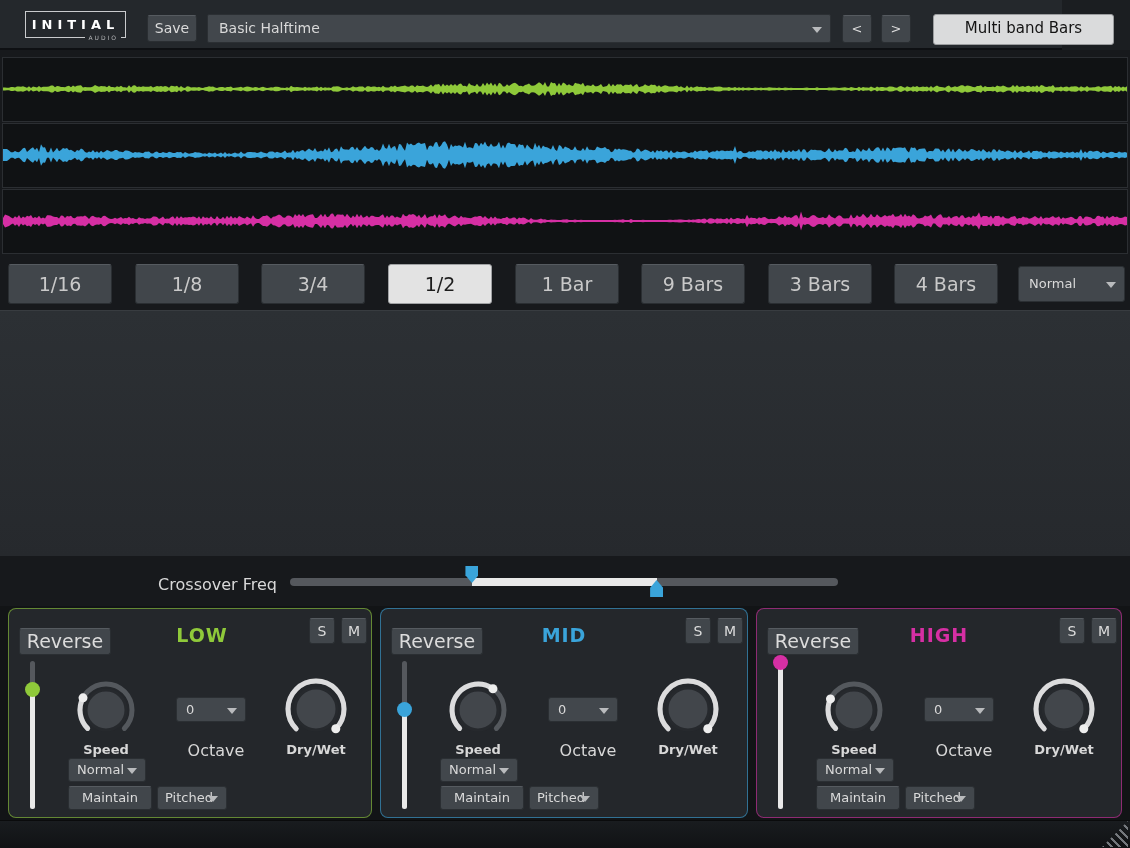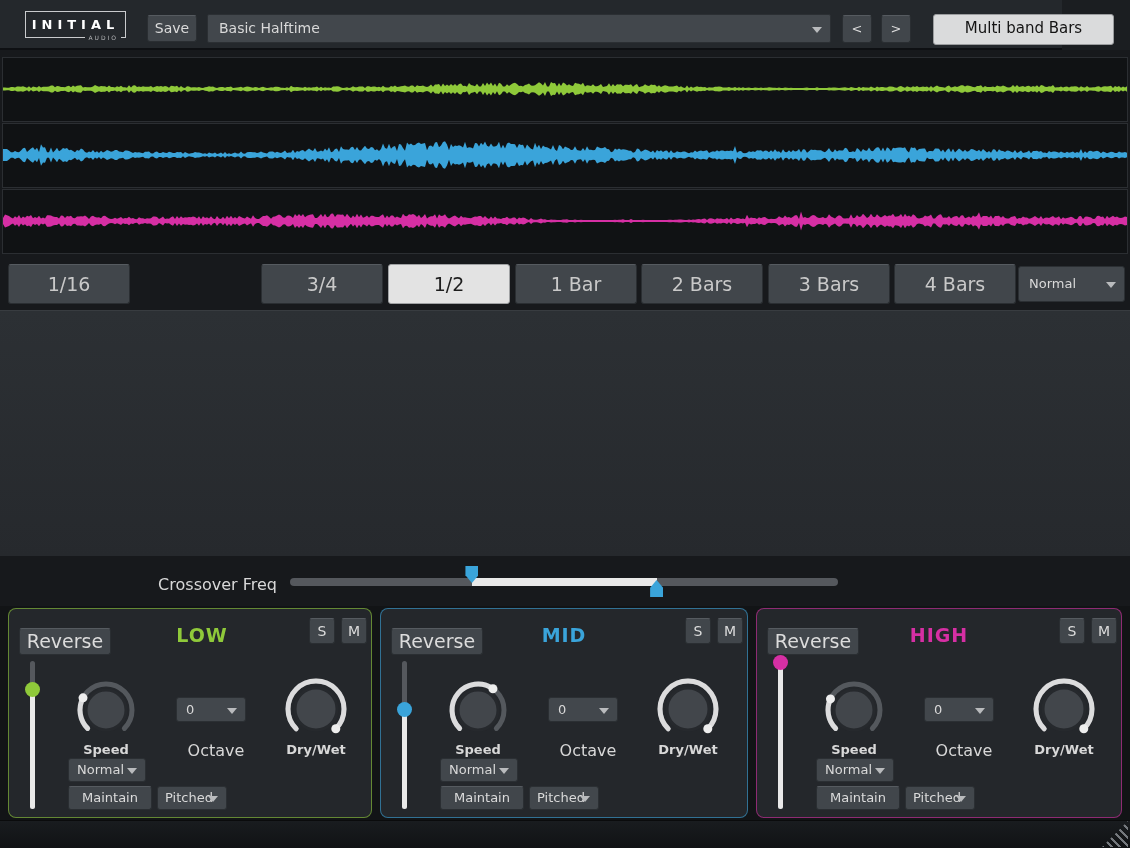--- a/index.html
+++ b/index.html
@@ -27,21 +27,21 @@
             border-radius:3px;color:#141414;font-size:15px;line-height:27px;text-align:center;}
 
   
   .waves{position:absolute;left:0;top:50px;width:1130px;height:212px;background:#17191c;}
   .wave-panel{position:absolute;left:2px;width:1124px;height:63px;background:#101214;border:1px solid #2b2e32;}
   .wave-panel svg{display:block;width:100%;height:100%;}
   .wp0{top:7px;} .wp1{top:73px;} .wp2{top:139px;}
 
   
   .rates{position:absolute;left:0;top:262px;width:1130px;height:48px;background:#17191c;}
-  .rate-btn{position:absolute;top:2px;width:122px;height:40px;font-size:19px;line-height:38px;color:#c9c9c9;}
+  .rate-btn{position:absolute;top:2px;width:104px;height:40px;font-size:19px;line-height:38px;color:#c9c9c9;}
   .rate-btn.active{background:#e3e3e3;border-color:#9fa1a3;color:#1d1d1d;}
   .rate-dd{left:1018px;top:4px;width:107px;height:36px;font-size:13px;line-height:34px;padding-left:10px;}
 
   
   .main{position:absolute;left:0;top:310px;width:1130px;height:246px;
         background:linear-gradient(#2c3034,#26292d);border-top:1px solid #383c40;}
   .knob{position:absolute;}
   .knob svg{display:block;}
   .klabel{position:absolute;text-align:center;color:#d8d8d8;}
   .main-label{width:140px;font-size:16px;}
@@ -129,24 +129,25 @@
       </div>
     <div class="wave-panel wp2">
         <svg class="wave-svg" viewBox="0 0 1124 63" preserveAspectRatio="none">
           <polygon points="0,28.1 2,24.6 4,25.2 6,25.9 8,27.4 10,28.4 12,26.3 14,27.8 16,25.0 18,28.4 20,26.6 22,27.8 24,25.8 26,26.5 28,24.9 30,28.2 32,26.9 34,28.0 36,25.7 38,28.6 40,27.4 42,28.6 44,25.3 46,25.3 48,25.4 50,26.4 52,27.1 54,26.9 56,28.4 58,25.4 60,25.8 62,28.1 64,26.1 66,26.4 68,25.8 70,28.0 72,28.2 74,26.4 76,26.5 78,26.3 80,26.5 82,25.4 84,27.1 86,29.1 88,26.6 90,25.7 92,26.9 94,27.6 96,27.3 98,28.2 100,26.0 102,25.8 104,27.3 106,28.6 108,28.9 110,28.7 112,27.8 114,28.7 116,28.1 118,26.9 120,28.7 122,28.1 124,28.3 126,26.7 128,28.5 130,28.0 132,29.1 134,29.2 136,27.2 138,28.2 140,28.2 142,29.0 144,28.2 146,28.4 148,28.2 150,26.5 152,26.6 154,27.0 156,29.0 158,27.9 160,26.4 162,28.9 164,28.6 166,28.7 168,27.3 170,26.3 172,29.0 174,26.1 176,28.5 178,26.2 180,27.9 182,27.3 184,27.5 186,27.1 188,27.3 190,26.4 192,26.9 194,28.5 196,26.3 198,29.2 200,26.3 202,28.1 204,27.3 206,28.5 208,26.2 210,28.4 212,29.2 214,25.9 216,28.6 218,28.9 220,26.7 222,29.1 224,25.8 226,28.2 228,25.7 230,28.4 232,26.9 234,28.5 236,26.1 238,27.0 240,27.9 242,28.6 244,26.5 246,27.8 248,28.8 250,25.3 252,27.9 254,29.0 256,28.9 258,27.5 260,25.9 262,26.0 264,25.3 266,26.7 268,28.8 270,26.8 272,26.5 274,25.4 276,24.6 278,25.5 280,27.5 282,27.7 284,25.8 286,25.5 288,26.2 290,27.9 292,24.0 294,26.3 296,23.9 298,26.3 300,23.9 302,27.2 304,25.8 306,25.1 308,24.4 310,24.2 312,28.0 314,28.0 316,26.3 318,24.0 320,26.9 322,23.8 324,27.3 326,26.6 328,23.7 330,23.6 332,27.0 334,24.5 336,24.6 338,24.8 340,24.6 342,26.9 344,23.8 346,26.3 348,28.3 350,25.6 352,27.6 354,23.8 356,27.3 358,24.5 360,27.8 362,27.0 364,25.6 366,27.8 368,25.8 370,25.7 372,26.8 374,26.9 376,27.0 378,25.5 380,24.2 382,28.3 384,25.6 386,27.7 388,25.5 390,25.4 392,27.8 394,26.4 396,27.4 398,28.1 400,23.7 402,25.9 404,26.2 406,24.2 408,24.8 410,24.1 412,24.9 414,27.0 416,24.8 418,28.1 420,26.5 422,24.0 424,28.4 426,27.1 428,26.2 430,26.3 432,24.3 434,28.6 436,24.3 438,26.0 440,25.8 442,24.3 444,27.3 446,28.6 448,27.6 450,26.2 452,25.6 454,27.0 456,28.3 458,25.8 460,27.4 462,27.2 464,27.7 466,27.9 468,28.2 470,27.2 472,26.6 474,26.8 476,26.0 478,26.1 480,28.0 482,25.9 484,27.9 486,29.1 488,26.6 490,28.8 492,26.5 494,28.4 496,28.4 498,29.0 500,28.1 502,27.9 504,26.8 506,28.6 508,28.6 510,27.5 512,27.4 514,29.4 516,27.4 518,28.2 520,27.6 522,28.0 524,29.3 526,29.9 528,27.9 530,29.4 532,29.8 534,29.7 536,29.2 538,28.5 540,29.6 542,29.2 544,29.9 546,29.9 548,29.4 550,29.8 552,29.7 554,29.9 556,29.9 558,29.9 560,29.6 562,29.5 564,29.3 566,29.9 568,29.9 570,29.9 572,29.5 574,29.9 576,29.9 578,29.8 580,29.9 582,29.9 584,29.9 586,29.9 588,29.9 590,29.9 592,29.9 594,29.9 596,29.9 598,29.9 600,29.9 602,29.9 604,29.9 606,29.9 608,29.9 610,29.9 612,29.8 614,29.9 616,29.7 618,29.7 620,29.2 622,29.9 624,29.9 626,29.9 628,29.0 630,29.9 632,29.9 634,29.9 636,29.9 638,29.9 640,29.7 642,29.9 644,29.9 646,29.9 648,29.9 650,29.9 652,29.9 654,29.9 656,29.9 658,29.9 660,29.9 662,29.9 664,29.9 666,29.8 668,29.7 670,29.9 672,29.8 674,29.7 676,29.6 678,29.6 680,29.7 682,29.9 684,29.9 686,29.5 688,29.9 690,29.5 692,29.8 694,29.3 696,28.9 698,29.4 700,28.8 702,28.5 704,29.9 706,28.4 708,28.3 710,28.7 712,29.5 714,28.2 716,28.7 718,28.4 720,29.3 722,28.9 724,28.0 726,29.7 728,27.6 730,29.2 732,29.1 734,27.9 736,28.3 738,29.1 740,28.4 742,29.2 744,24.7 746,28.6 748,27.5 750,28.1 752,27.9 754,29.1 756,27.3 758,28.2 760,27.2 762,26.9 764,28.4 766,29.2 768,28.7 770,28.9 772,29.1 774,28.3 776,26.3 778,27.6 780,28.0 782,25.5 784,27.6 786,26.9 788,28.1 790,26.8 792,25.2 794,25.2 796,29.0 798,21.5 800,27.7 802,27.0 804,28.0 806,27.7 808,26.1 810,25.0 812,25.6 814,27.2 816,27.9 818,27.8 820,27.0 822,28.2 824,27.4 826,24.2 828,26.6 830,27.4 832,28.4 834,26.4 836,25.3 838,26.0 840,28.2 842,28.6 844,28.2 846,28.2 848,24.3 850,28.3 852,27.8 854,24.9 856,27.1 858,26.4 860,23.7 862,25.7 864,28.0 866,26.8 868,23.8 870,26.8 872,27.3 874,24.2 876,26.2 878,27.5 880,26.2 882,24.9 884,26.6 886,25.4 888,25.8 890,23.8 892,26.8 894,26.6 896,26.1 898,23.9 900,27.3 902,23.7 904,26.6 906,25.6 908,27.1 910,24.3 912,25.5 914,28.0 916,28.6 918,28.1 920,27.5 922,25.6 924,26.5 926,26.1 928,24.4 930,28.5 932,28.5 934,26.3 936,24.7 938,24.2 940,27.7 942,27.5 944,27.8 946,26.1 948,28.4 950,27.1 952,26.3 954,26.0 956,28.1 958,25.6 960,25.2 962,28.3 964,27.6 966,26.6 968,27.9 970,25.4 972,26.7 974,25.7 976,22.3 978,27.8 980,25.9 982,26.0 984,26.1 986,27.5 988,25.5 990,28.7 992,26.1 994,26.1 996,25.8 998,27.7 1000,26.0 1002,27.9 1004,28.5 1006,28.6 1008,26.9 1010,26.5 1012,25.9 1014,29.0 1016,28.1 1018,28.3 1020,26.5 1022,27.5 1024,27.4 1026,28.8 1028,28.2 1030,27.2 1032,26.0 1034,27.6 1036,28.4 1038,26.1 1040,29.1 1042,27.7 1044,27.6 1046,28.1 1048,27.1 1050,26.0 1052,27.7 1054,27.4 1056,26.2 1058,29.3 1060,27.3 1062,28.5 1064,28.0 1066,27.6 1068,26.7 1070,27.6 1072,28.9 1074,29.2 1076,26.2 1078,26.0 1080,29.2 1082,26.8 1084,26.4 1086,27.1 1088,27.5 1090,29.0 1092,28.7 1094,26.0 1096,25.7 1098,27.0 1100,26.4 1102,28.9 1104,25.7 1106,27.9 1108,27.1 1110,25.7 1112,27.2 1114,26.5 1116,27.7 1118,28.1 1120,27.4 1122,26.4 1124,27.0 1124,35.0 1122,35.6 1120,34.6 1118,33.9 1116,34.3 1114,35.5 1112,34.8 1110,36.3 1108,34.9 1106,34.1 1104,36.3 1102,33.1 1100,35.6 1098,35.0 1096,36.3 1094,36.0 1092,33.3 1090,33.0 1088,34.5 1086,34.9 1084,35.6 1082,35.2 1080,32.8 1078,36.0 1076,35.8 1074,32.8 1072,33.1 1070,34.4 1068,35.3 1066,34.4 1064,34.0 1062,33.5 1060,34.7 1058,32.7 1056,35.8 1054,34.6 1052,34.3 1050,36.0 1048,34.9 1046,33.9 1044,34.4 1042,34.3 1040,32.9 1038,35.9 1036,33.6 1034,34.4 1032,36.0 1030,34.8 1028,33.8 1026,33.2 1024,34.6 1022,34.5 1020,35.5 1018,33.7 1016,33.9 1014,33.0 1012,36.1 1010,35.5 1008,35.1 1006,33.4 1004,33.5 1002,34.1 1000,36.0 998,34.3 996,36.2 994,35.9 992,35.9 990,33.3 988,36.5 986,34.5 984,35.9 982,36.0 980,36.1 978,34.2 976,39.7 974,36.3 972,35.3 970,36.6 968,34.1 966,35.4 964,34.4 962,33.7 960,36.8 958,36.4 956,33.9 954,36.0 952,35.7 950,34.9 948,33.6 946,35.9 944,34.2 942,34.5 940,34.3 938,37.8 936,37.3 934,35.7 932,33.5 930,33.5 928,37.6 926,35.9 924,35.5 922,36.4 920,34.5 918,33.9 916,33.4 914,34.0 912,36.5 910,37.7 908,34.9 906,36.4 904,35.4 902,38.3 900,34.7 898,38.1 896,35.9 894,35.4 892,35.2 890,38.2 888,36.2 886,36.6 884,35.4 882,37.1 880,35.8 878,34.5 876,35.8 874,37.8 872,34.7 870,35.2 868,38.2 866,35.2 864,34.0 862,36.3 860,38.3 858,35.6 856,34.9 854,37.1 852,34.2 850,33.7 848,37.7 846,33.8 844,33.8 842,33.4 840,33.8 838,36.0 836,36.7 834,35.6 832,33.6 830,34.6 828,35.4 826,37.8 824,34.6 822,33.8 820,35.0 818,34.2 816,34.1 814,34.8 812,36.4 810,37.0 808,35.9 806,34.3 804,34.0 802,35.0 800,34.3 798,40.5 796,33.0 794,36.8 792,36.8 790,35.2 788,33.9 786,35.1 784,34.4 782,36.5 780,34.0 778,34.4 776,35.7 774,33.7 772,32.9 770,33.1 768,33.3 766,32.8 764,33.6 762,35.1 760,34.8 758,33.8 756,34.7 754,32.9 752,34.1 750,33.9 748,34.5 746,33.4 744,37.3 742,32.8 740,33.6 738,32.9 736,33.7 734,34.1 732,32.9 730,32.8 728,34.4 726,32.3 724,34.0 722,33.1 720,32.7 718,33.6 716,33.3 714,33.8 712,32.5 710,33.3 708,33.7 706,33.6 704,32.1 702,33.5 700,33.2 698,32.6 696,33.1 694,32.7 692,32.2 690,32.5 688,32.1 686,32.5 684,32.1 682,32.1 680,32.3 678,32.4 676,32.4 674,32.3 672,32.2 670,32.1 668,32.3 666,32.2 664,32.1 662,32.1 660,32.1 658,32.1 656,32.1 654,32.1 652,32.1 650,32.1 648,32.1 646,32.1 644,32.1 642,32.1 640,32.3 638,32.1 636,32.1 634,32.1 632,32.1 630,32.1 628,33.0 626,32.1 624,32.1 622,32.1 620,32.8 618,32.3 616,32.3 614,32.1 612,32.2 610,32.1 608,32.1 606,32.1 604,32.1 602,32.1 600,32.1 598,32.1 596,32.1 594,32.1 592,32.1 590,32.1 588,32.1 586,32.1 584,32.1 582,32.1 580,32.1 578,32.2 576,32.1 574,32.1 572,32.5 570,32.1 568,32.1 566,32.1 564,32.7 562,32.5 560,32.4 558,32.1 556,32.1 554,32.1 552,32.3 550,32.2 548,32.6 546,32.1 544,32.1 542,32.8 540,32.4 538,33.5 536,32.8 534,32.3 532,32.2 530,32.6 528,34.1 526,32.1 524,32.7 522,34.0 520,34.4 518,33.8 516,34.6 514,32.6 512,34.6 510,34.5 508,33.4 506,33.4 504,35.2 502,34.1 500,33.9 498,33.0 496,33.6 494,33.6 492,35.5 490,33.2 488,35.4 486,32.9 484,34.1 482,36.1 480,34.0 478,35.9 476,36.0 474,35.2 472,35.4 470,34.8 468,33.8 466,34.1 464,34.3 462,34.8 460,34.6 458,36.2 456,33.7 454,35.0 452,36.4 450,35.8 448,34.4 446,33.4 444,34.7 442,37.7 440,36.2 438,36.0 436,37.7 434,33.4 432,37.7 430,35.7 428,35.8 426,34.9 424,33.6 422,38.0 420,35.5 418,33.9 416,37.2 414,35.0 412,37.1 410,37.9 408,37.2 406,37.8 404,35.8 402,36.1 400,38.3 398,33.9 396,34.6 394,35.6 392,34.2 390,36.6 388,36.5 386,34.3 384,36.4 382,33.7 380,37.8 378,36.5 376,35.0 374,35.1 372,35.2 370,36.3 368,36.2 366,34.2 364,36.4 362,35.0 360,34.2 358,37.5 356,34.7 354,38.2 352,34.4 350,36.4 348,33.7 346,35.7 344,38.2 342,35.1 340,37.4 338,37.2 336,37.4 334,37.5 332,35.0 330,38.4 328,38.3 326,35.4 324,34.7 322,38.2 320,35.1 318,38.0 316,35.7 314,34.0 312,34.0 310,37.8 308,37.6 306,36.9 304,36.2 302,34.8 300,38.1 298,35.7 296,38.1 294,35.7 292,38.0 290,34.1 288,35.8 286,36.5 284,36.2 282,34.3 280,34.5 278,36.5 276,37.4 274,36.6 272,35.5 270,35.2 268,33.2 266,35.3 264,36.7 262,36.0 260,36.1 258,34.5 256,33.1 254,33.0 252,34.1 250,36.7 248,33.2 246,34.2 244,35.5 242,33.4 240,34.1 238,35.0 236,35.9 234,33.5 232,35.1 230,33.6 228,36.3 226,33.8 224,36.2 222,32.9 220,35.3 218,33.1 216,33.4 214,36.1 212,32.8 210,33.6 208,35.8 206,33.5 204,34.7 202,33.9 200,35.7 198,32.8 196,35.7 194,33.5 192,35.1 190,35.6 188,34.7 186,34.9 184,34.5 182,34.7 180,34.1 178,35.8 176,33.5 174,35.9 172,33.0 170,35.7 168,34.7 166,33.3 164,33.4 162,33.1 160,35.6 158,34.1 156,33.0 154,35.0 152,35.4 150,35.5 148,33.8 146,33.6 144,33.8 142,33.0 140,33.8 138,33.8 136,34.8 134,32.8 132,32.9 130,34.0 128,33.5 126,35.3 124,33.7 122,33.9 120,33.3 118,35.1 116,33.9 114,33.3 112,34.2 110,33.3 108,33.1 106,33.4 104,34.7 102,36.2 100,36.0 98,33.8 96,34.7 94,34.4 92,35.1 90,36.3 88,35.4 86,32.9 84,34.9 82,36.6 80,35.5 78,35.7 76,35.5 74,35.6 72,33.8 70,34.0 68,36.2 66,35.6 64,35.9 62,33.9 60,36.2 58,36.6 56,33.6 54,35.1 52,34.9 50,35.6 48,36.6 46,36.7 44,36.7 42,33.4 40,34.6 38,33.4 36,36.3 34,34.0 32,35.1 30,33.8 28,37.1 26,35.5 24,36.2 22,34.2 20,35.4 18,33.6 16,37.0 14,34.2 12,35.7 10,33.6 8,34.6 6,36.1 4,36.8 2,37.4 0,33.9" fill="#d62fa4"></polygon>
         </svg>
       </div>
   </div>
 
   <div class="rates">
     <div class="btn rate-btn" style="left:8px">1/16</div>
+    <div class="btn rate-btn" style="left:135px">1/8</div>
     <div class="btn rate-btn" style="left:261px">3/4</div>
     <div class="btn rate-btn active" style="left:388px">1/2</div>
     <div class="btn rate-btn" style="left:515px">1 Bar</div>
-    <div class="btn rate-btn" style="left:641px">2 Bars</div>
+    <div class="btn rate-btn" style="left:641px">9 Bars</div>
     <div class="btn rate-btn" style="left:768px">3 Bars</div>
     <div class="btn rate-btn" style="left:894px">4 Bars</div>
     <div class="dd rate-dd">
       <span>Normal</span>
       <i class="arr"></i>
     </div>
   </div>
 
   <div class="main">
     <div class="knob k-smooth">

